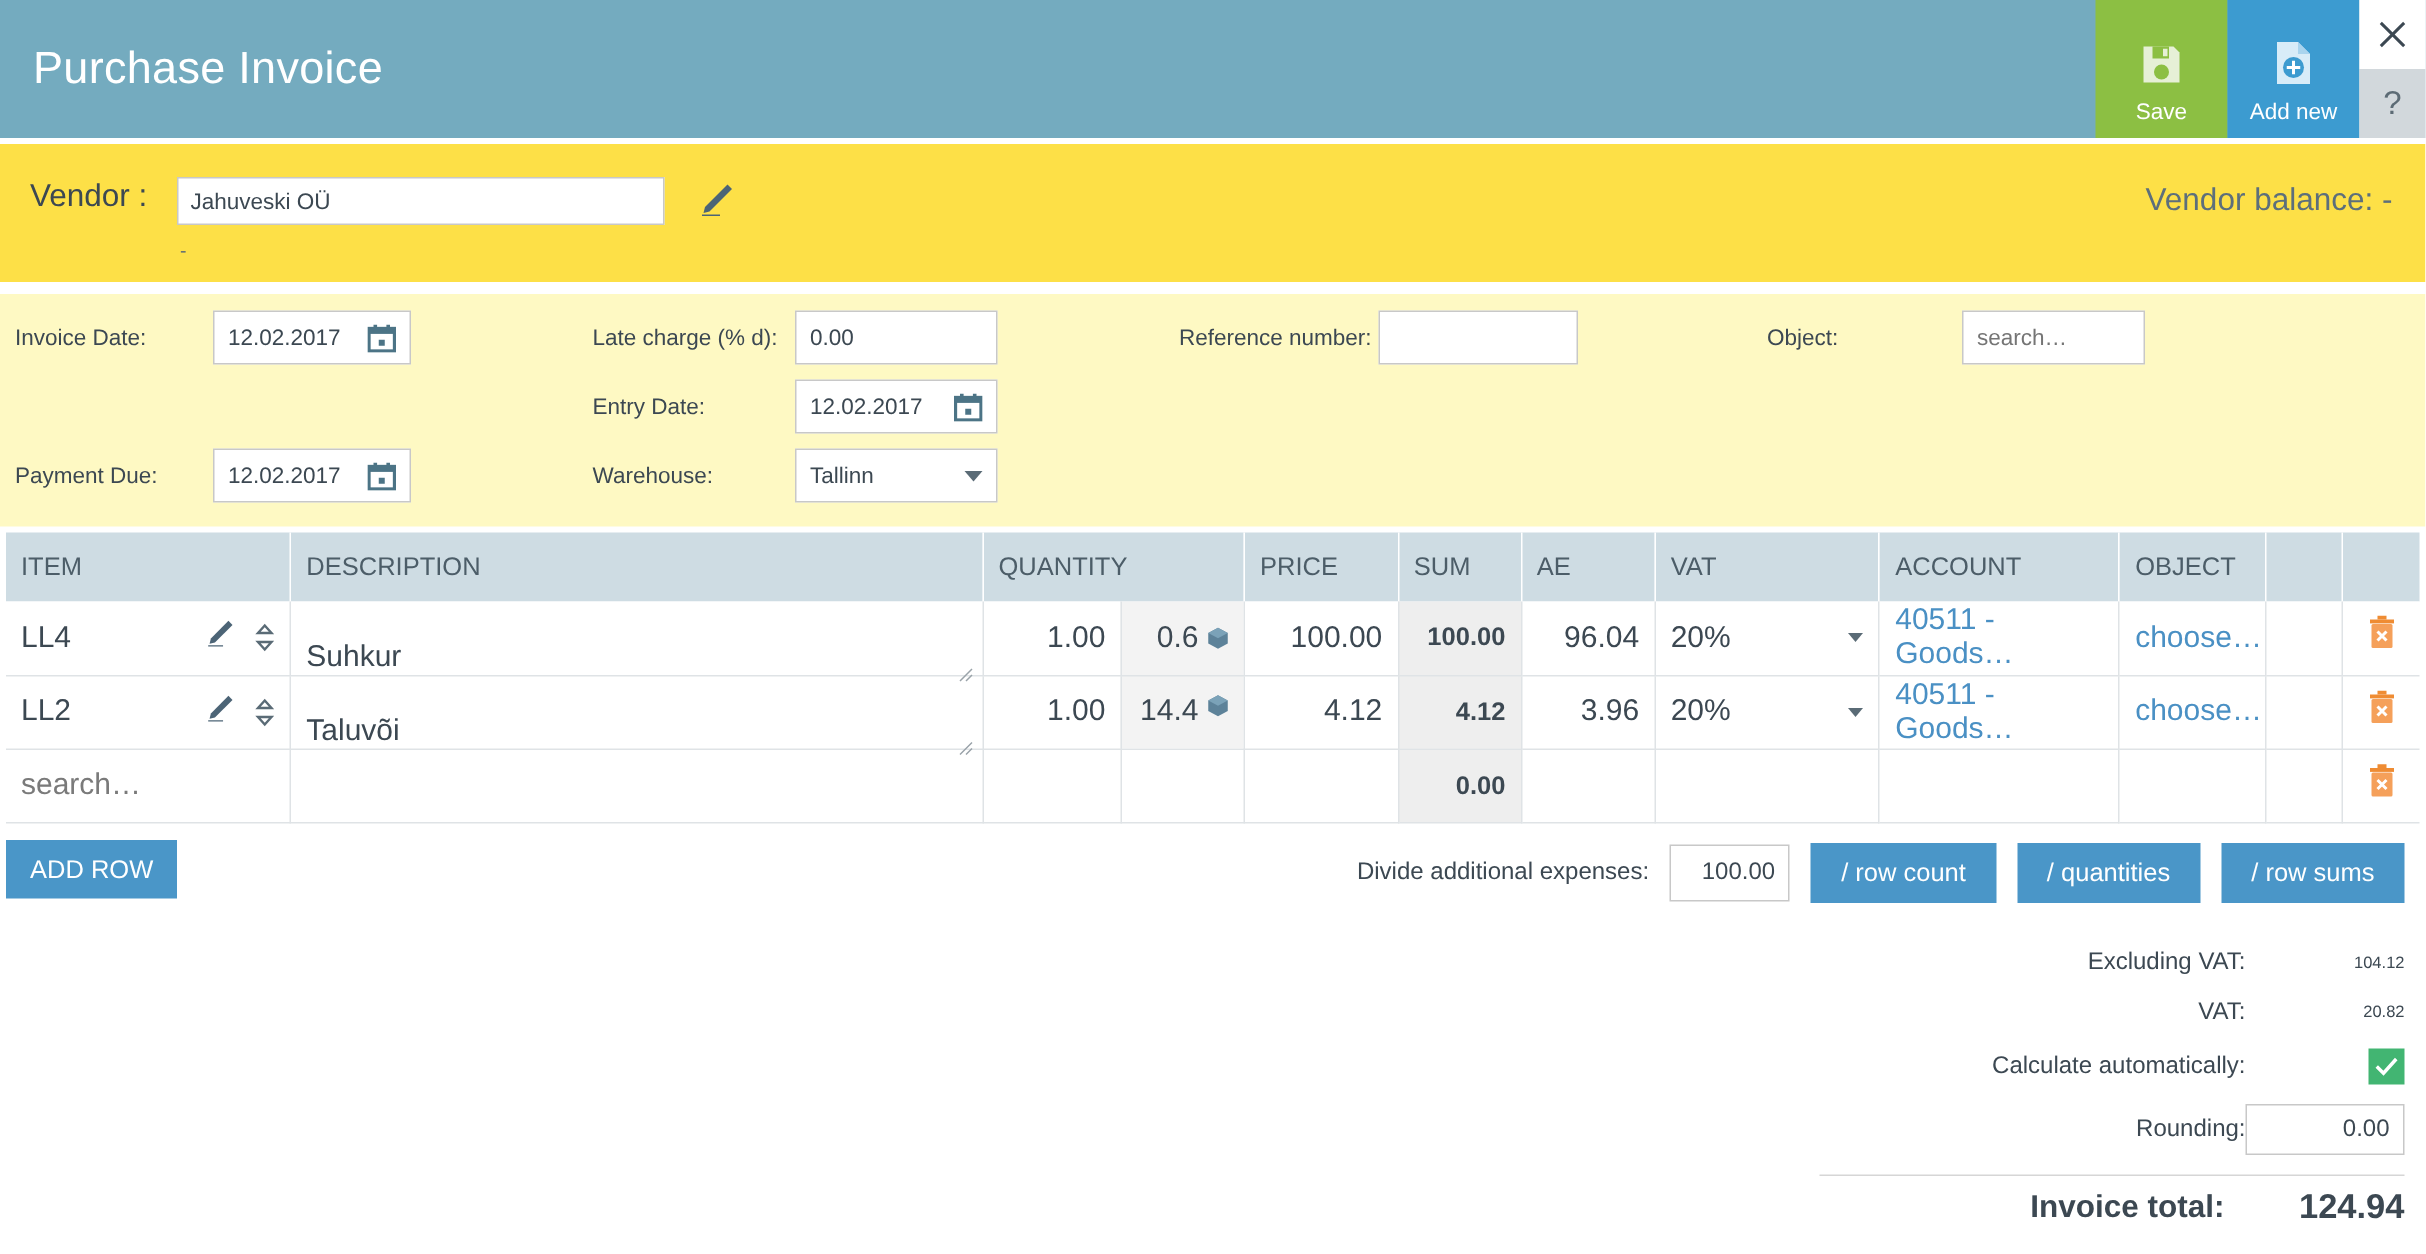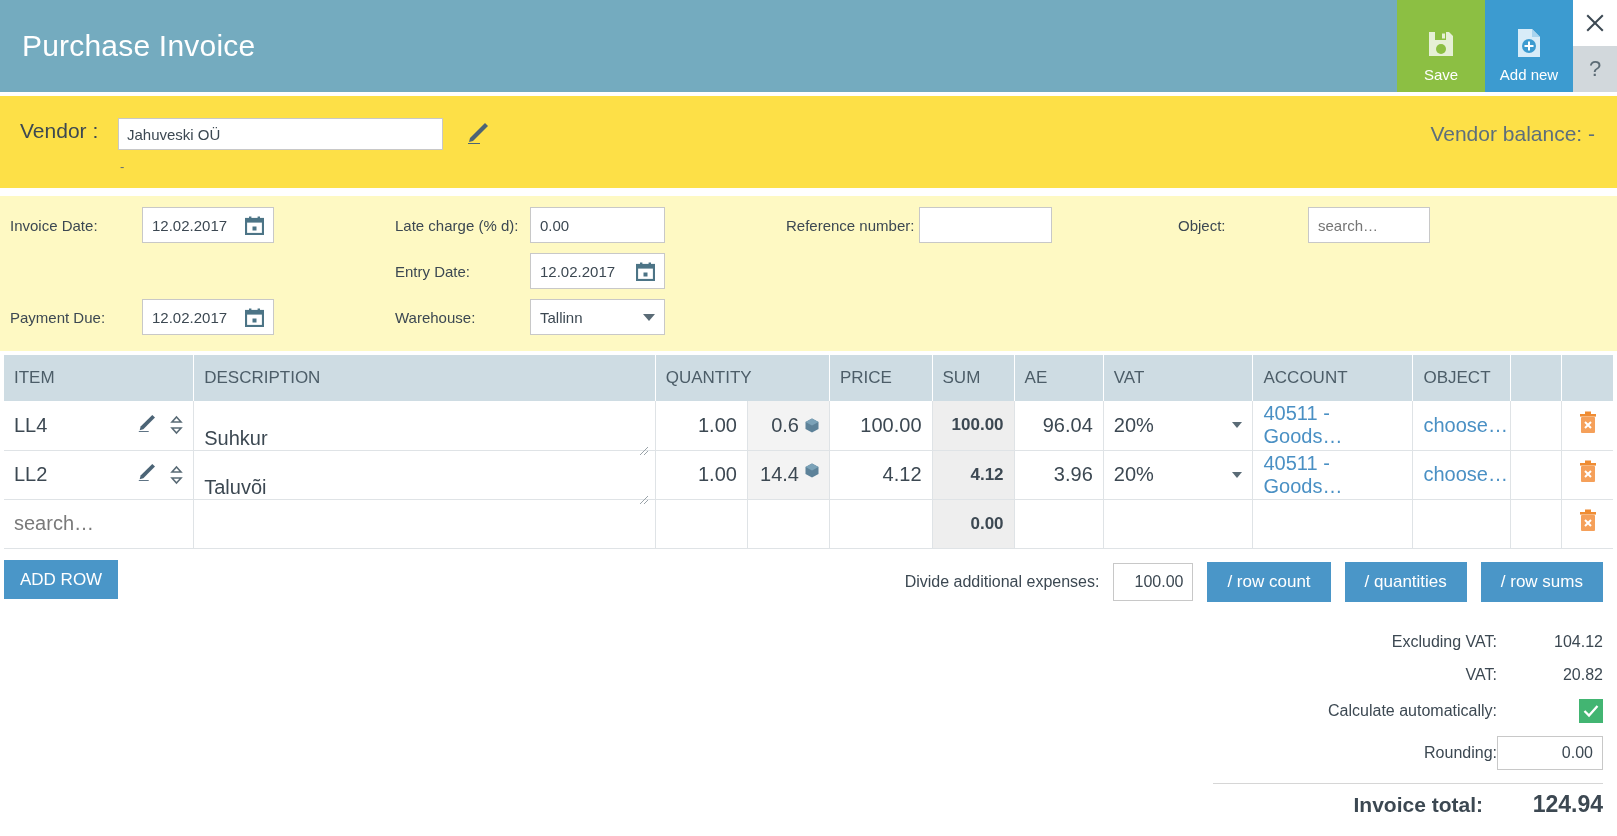--- a/index.html
+++ b/index.html
@@ -151,21 +151,21 @@
   .dbtn {
     background:#4a96c8; color:#fff; font-size:17px; border:none; cursor:pointer;
     height:40px; padding:0 20px;
     font-family:"Liberation Sans", sans-serif;
   }
 
   
   .totals { position:absolute; right:14px; top:625px; width:560px; }
   .trow { display:flex; align-items:center; justify-content:flex-end; height:33px; }
   .trow .tlbl { font-size:16px; color:#3c4852; text-align:right; }
-  .trow .tval { width:106px; text-align:right; font-size:16px; color:#3c4852; }
+  .trow .tval { width:106px; text-align:right; font-size:11px; color:#3c4852; }
   .checkbox-on {
     width:24px; height:24px; background:#42b572;
     display:flex; align-items:center; justify-content:center; cursor:pointer;
   }
   .cbwrap { width:106px; display:flex; justify-content:flex-end; }
   .round-inp {
     width:106px; height:34px; border:1px solid #c8c8c8; background:#fff;
     text-align:right; font-size:16px; color:#3c4852; padding:0 9px;
     font-family:"Liberation Sans", sans-serif;
   }

